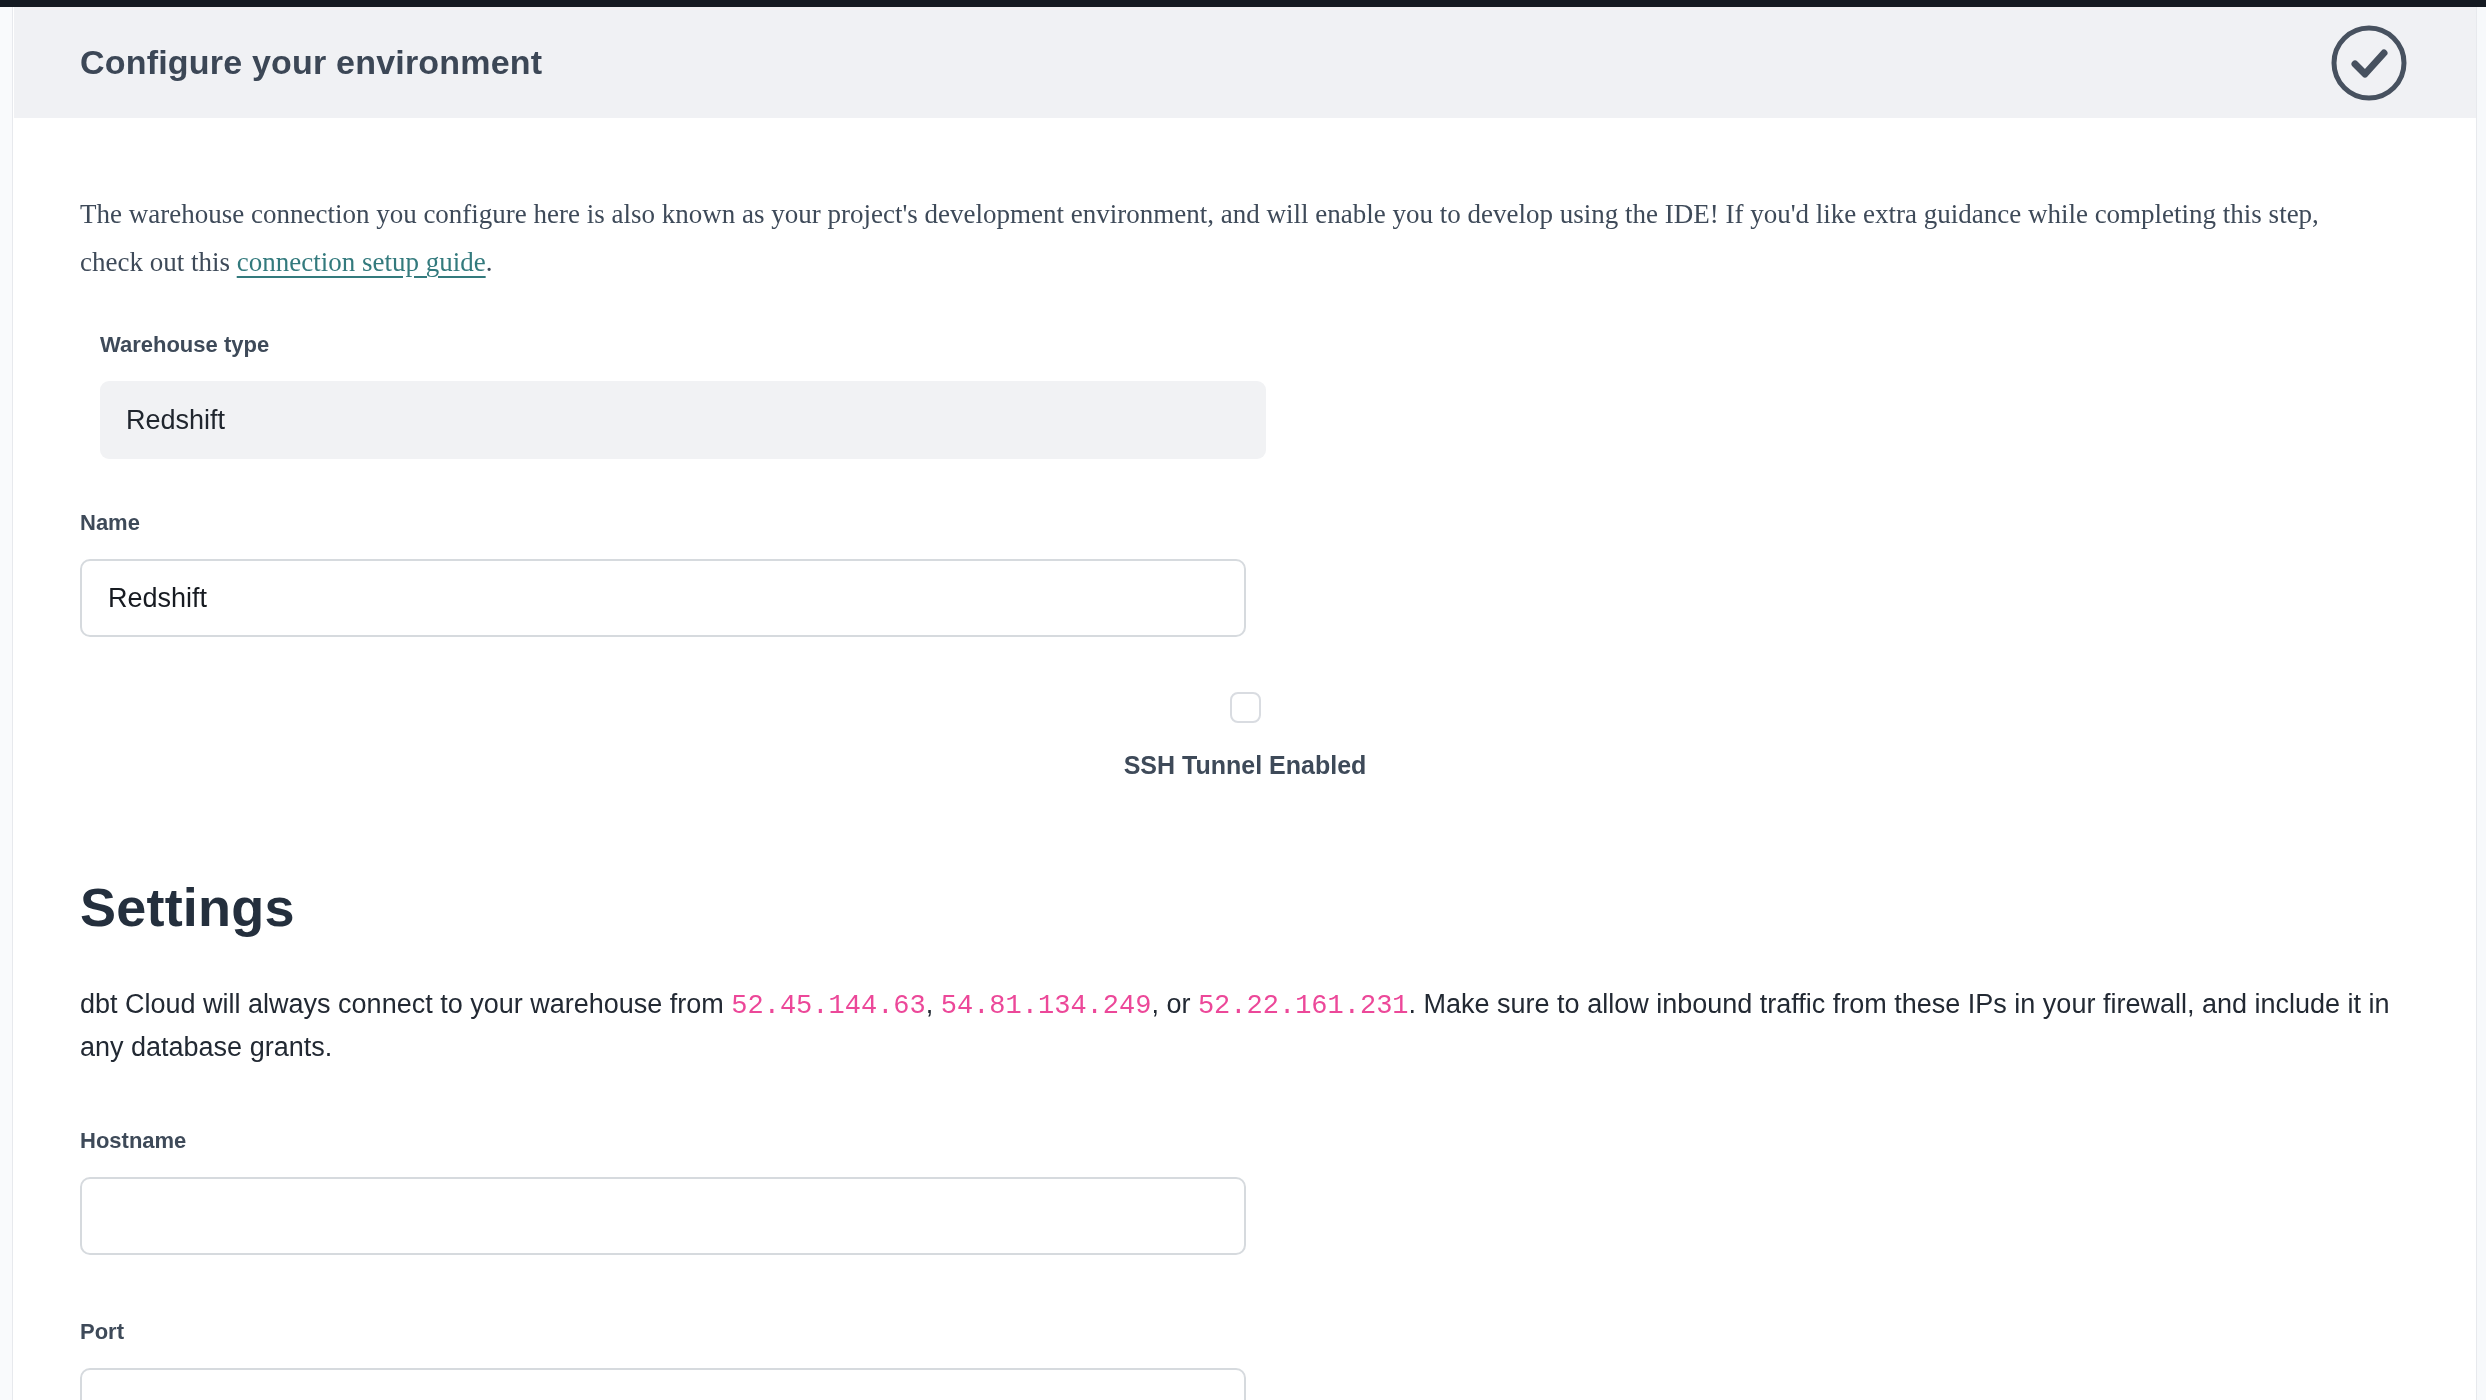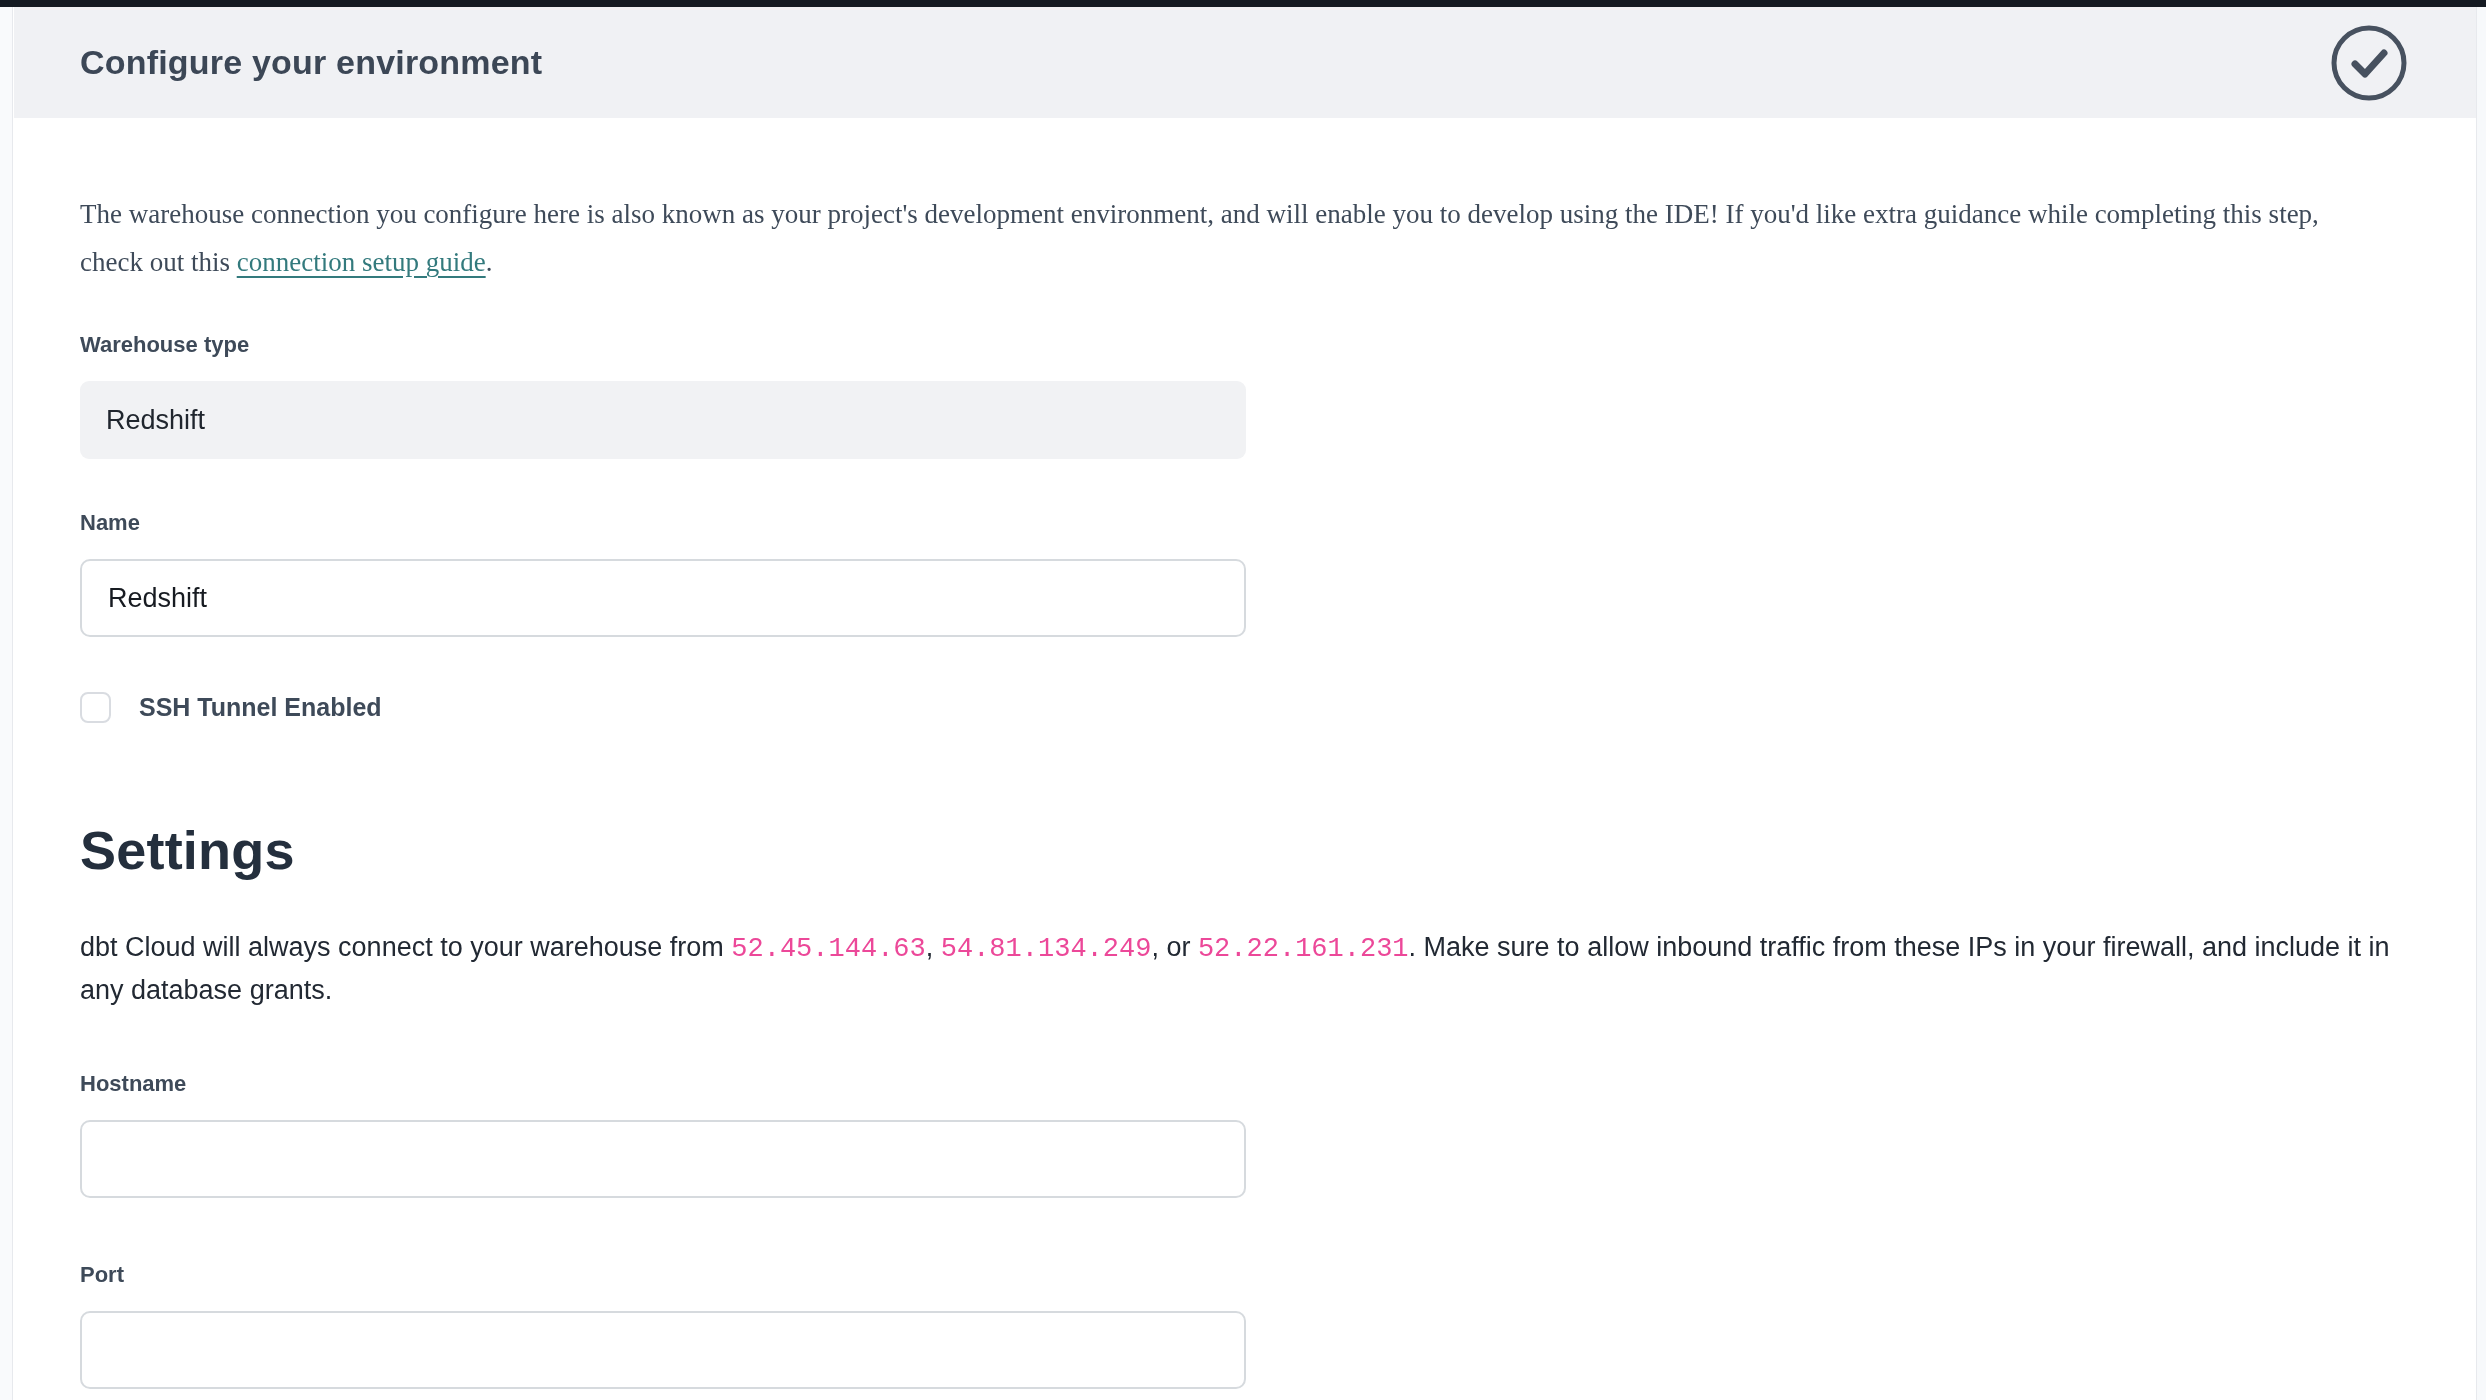--- a/index.html
+++ b/index.html
@@ -39,38 +39,38 @@
   .intro {
     font-size:27px; line-height:48px; color:#3e4a59; max-width:2245px;font-family:Liberation Serif, serif;
   }
   .link {
     color:#337a7d; text-decoration:underline; text-underline-offset:5px;
     cursor:pointer;
   }
   .field-label {
     font-size:22px; font-weight:700; color:#3e4a59; line-height:26px;
   }
-  .group-warehouse { margin-top:46px; }
+  .group-warehouse { margin-top:46px;margin-left:20px; }
   .group-name     { margin-top:51px; }
   .group-host     { margin-top:60px; }
   .group-port     { margin-top:64px; }
   .field-readonly {
     margin-top:23px; width:1166px; height:78px;
     background:#f1f2f4; border-radius:9px;
     display:flex; align-items:center; padding:0 26px;
     font-size:27px; color:#20262e;
   }
   .text-input {
     margin-top:23px; display:block; width:1166px; height:78px;
     background:#ffffff; border:2px solid #d6dade; border-radius:10px;
     padding:0 26px; font-size:27px; color:#171b21;
     font-family:"Liberation Sans", sans-serif; outline:none;
   }
   .checkbox-row {
-    margin-top:55px; display:flex; align-items:center; gap:28px;
+    margin-top:55px; display:flex; align-items:center; gap:28px;flex-direction:column;
   }
   .checkbox {
     width:31px; height:31px; background:#ffffff;
     border:2px solid #d9dce1; border-radius:8px; flex:0 0 auto;
     cursor:pointer;
   }
   .checkbox-label { font-size:25px; font-weight:700; color:#3e4a59; }
   .settings-heading {
     margin-top:96px; font-size:54px; font-weight:700; color:#242f3d;
     letter-spacing:0.2px;

